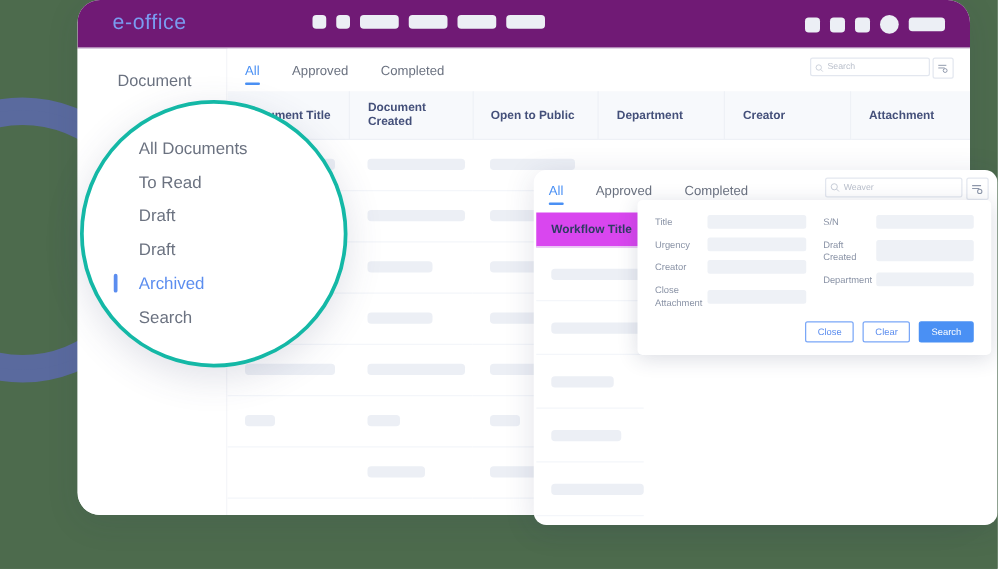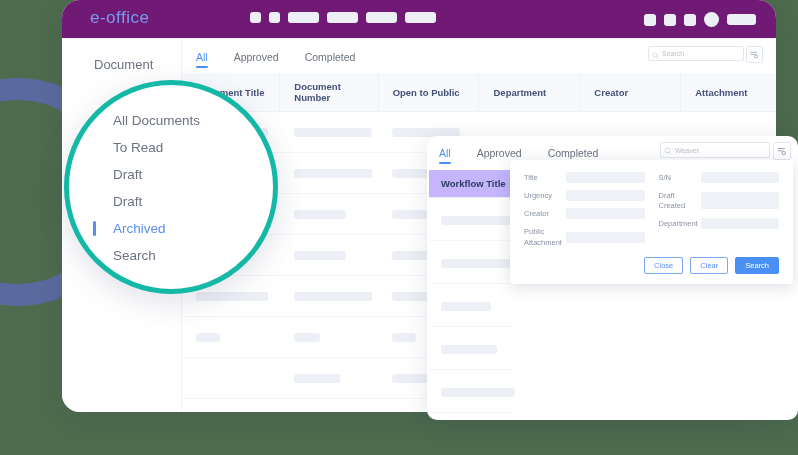--- a/index.html
+++ b/index.html
@@ -132,21 +132,21 @@
     width: 371px; height: 284px;
     background: #ffffff;
     border-radius: 10px;
     box-shadow: 0 4px 24px rgba(40,50,90,0.13);
     overflow: hidden;
   }
   .float-card .tabs { padding-left: 12px; height: 26px; }
   .float-card .search-box { right: 28px; top: 6px; width: 110px; height: 16px; }
   .float-card .filter-btn { right: 7px; top: 6px; width: 16px; height: 16px; }
   table.wf-table th {
-    background: #c4b5fd; font-size: 9.5px; color: #2f3b63;
+    background: #d946ef; font-size: 9.5px; color: #2f3b63;
     text-align: left; font-weight: bold;
     padding: 8px 0 8px 12px;
     border-bottom: 1px solid #eef1f6;
   }
   table.wf-table td { padding: 11px 0 11px 12px; border-bottom: 1px solid #f4f6fa; }
 
   
   .adv-panel {
     position: absolute;
     left: 83px; top: 24px;
@@ -177,21 +177,21 @@
   }
   .btn.primary { background: #4a90f4; border-color: #4a90f4; color: #fff; }
 
   
   .magnifier {
     position: absolute;
     left: 64px; top: 80px;
     width: 214px; height: 214px;
     border-radius: 50%;
     background: #ffffff;
-    border: 5px solid #14b8a6;
+    border: 3px solid #14b8a6;
     box-sizing: border-box;
     box-shadow: 0 8px 30px rgba(60,70,110,0.16);
     overflow: hidden;
   }
   .mag-menu { padding: 22px 0 0 36px; }
   .mag-item {
     position: relative;
     font-size: 13.5px; color: #6b7280;
     height: 27px; line-height: 27px;
     padding-left: 8px;
@@ -259,21 +259,21 @@
                 <line x1="1" y1="6.8" x2="9" y2="6.8" stroke="#8f98ab" stroke-width="1.2"></line>
                 <circle cx="9.5" cy="10" r="2.4" fill="none" stroke="#8f98ab" stroke-width="1.2"></circle>
               </svg>
           </div>
         </div>
 
         <table class="doc-table">
           <thead>
             <tr>
               <th style="width:16.5%">Document Title</th>
-              <th style="width:16.5%">Document Number</th>
+              <th style="width:16.5%">Document Created</th>
               <th style="width:17%">Open to Public</th>
               <th style="width:17%">Department</th>
               <th style="width:17%">Creator</th>
               <th style="width:16%">Attachment</th>
             </tr>
           </thead>
           <tbody>
               <tr>
                 <td><span class="sk" style="width: 72px; height: 9px;"></span></td>
                 <td><span class="sk" style="width: 78px; height: 9px;"></span></td>
@@ -407,21 +407,21 @@
           </div>
           <div class="adv-row">
             <div class="adv-label">Urgency</div>
             <div class="adv-field"></div>
           </div>
           <div class="adv-row">
             <div class="adv-label">Creator</div>
             <div class="adv-field"></div>
           </div>
           <div class="adv-row">
-            <div class="adv-label">Public Attachment</div>
+            <div class="adv-label">Close Attachment</div>
             <div class="adv-field"></div>
           </div>
         </div>
         <div class="adv-col">
           <div class="adv-row">
             <div class="adv-label">S/N</div>
             <div class="adv-field"></div>
           </div>
           <div class="adv-row">
             <div class="adv-label">Draft Created</div>

